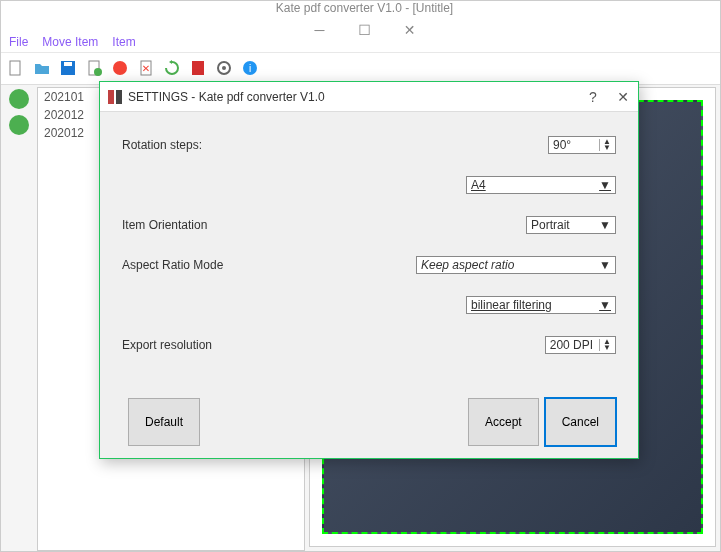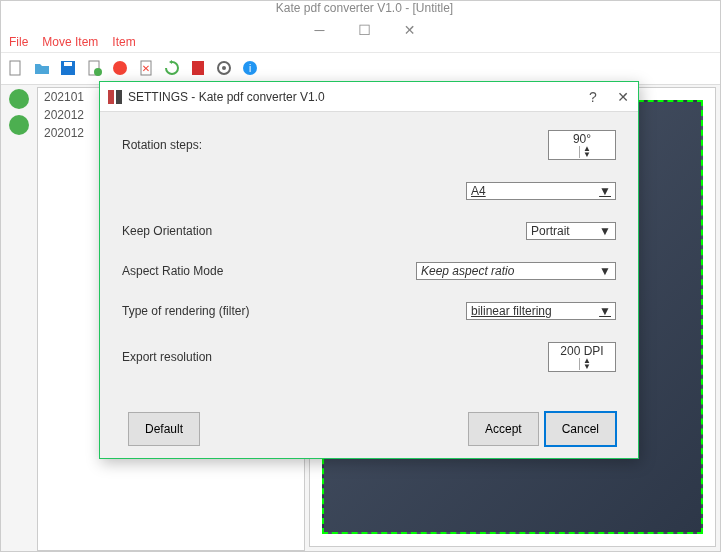--- a/index.html
+++ b/index.html
@@ -4,21 +4,21 @@
 <style>
 * { box-sizing: border-box; margin: 0; padding: 0; font-family: "Segoe UI", Tahoma, sans-serif; }
 body { width: 721px; height: 552px; background: #f0f0f0; position: relative; overflow: hidden; border: 1px solid #ccc; }
 
 
 .titlebar { height: 30px; background: #fff; display: flex; align-items: center; padding-left: 8px; color: #888; font-size: 12px; flex-direction: column; }
 .titlebar .app-icon { width: 14px; height: 14px; background: linear-gradient(90deg, #c04040 40%, #fff 40%, #fff 60%, #444 60%); margin-right: 6px; }
 .titlebar .spacer { flex: 1; }
 .win-btns { display: flex; }
 .win-btn { width: 45px; height: 30px; display: flex; align-items: center; justify-content: center; color: #888; font-size: 14px; }
-.menubar { height: 22px; background: #fff; display: flex; gap: 14px; padding-left: 8px; color: #ef4444; font-size: 12px; align-items: center; border-bottom: 1px solid #e8e8e8; }
+.menubar { height: 22px; background: #fff; display: flex; gap: 14px; padding-left: 8px; color: #8b5cf6; font-size: 12px; align-items: center; border-bottom: 1px solid #e8e8e8; }
 .toolbar { height: 32px; background: #fff; display: flex; align-items: center; padding-left: 6px; gap: 6px; border-bottom: 1px solid #ddd; }
 .tb-icon { width: 20px; height: 20px; border-radius: 2px; }
 .tb-icon svg { width: 18px; height: 18px; }
 
 .content { position: absolute; top: 84px; left: 0; right: 0; bottom: 0; background: #f5f5f5; display: flex; }
 .left-col { width: 36px; display: flex; flex-direction: column; align-items: center; gap: 6px; padding-top: 4px; }
 .green-circle { width: 20px; height: 20px; border-radius: 50%; background: #4caf50; }
 .file-panel { width: 268px; background: #fff; border: 1px solid #ccc; margin-top: 2px; font-size: 12px; color: #555; }
 .file-item { padding: 2px 6px; border-bottom: 0; }
 .preview { flex: 1; margin: 2px 4px 4px 4px; background: #fff; border: 1px solid #ccc; position: relative; overflow: hidden; }
@@ -28,35 +28,35 @@
 .watermark-sub { display: block; font-size: 14px; text-align: center; color: #ccc; }
 
 
 .dialog { position: absolute; top: 80px; left: 98px; width: 540px; height: 378px; background: #f0f0f0; border: 1px solid #22c55e; box-shadow: 2px 4px 14px rgba(0,0,0,0.25); }
 .dlg-title { height: 30px; background: #fff; display: flex; align-items: center; padding-left: 8px; font-size: 12px; color: #333; border-bottom: 1px solid #ddd; }
 .dlg-title .app-icon { width: 14px; height: 14px; background: linear-gradient(90deg, #c04040 40%, #fff 40%, #fff 60%, #444 60%); margin-right: 6px; }
 .dlg-title .spacer { flex: 1; }
 .dlg-title .tbtn { width: 30px; text-align: center; color: #555; font-size: 14px; }
 
 .dlg-body { padding: 18px 22px 10px 22px; font-family: "Courier New", monospace; font-size: 12px; color: #333; }
-.row { display: flex; align-items: center; margin-bottom: 22px; }
+.row { display: flex; align-items: center; margin-bottom: 22px; margin-top: 6px; }
 .row .label { flex: 0 0 200px; }
 .row .field { flex: 1; display: flex; justify-content: flex-end; }
 
 .combo, .spin { background: #fff; border: 1px solid #888; font-family: "Courier New", monospace; font-size: 12px; padding: 1px 4px; display: flex; align-items: center; justify-content: space-between; }
 .combo { min-width: 90px; }
 .combo.wide { width: 200px; font-style: italic; }
 .combo.med { width: 150px; text-decoration: underline; }
 .combo .arrow, .spin .arrows { margin-left: 6px; color: #333; }
-.spin { min-width: 68px; flex-direction: column; }
+.spin { min-width: 68px; }
 .spin .arrows { display: flex; flex-direction: column; line-height: 6px; font-size: 8px; border-left: 1px solid #aaa; padding-left: 3px; }
 
 .dlg-footer { position: absolute; bottom: 12px; left: 22px; right: 22px; display: flex; align-items: center; }
 .dlg-footer .spacer { flex: 1; }
-.btn { background: #e1e1e1; border: 1px solid #adadad; font-size: 12px; padding: 9px 16px; font-family: "Segoe UI", sans-serif; margin-left: 6px; }
+.btn { background: #e1e1e1; border: 1px solid #adadad; font-size: 12px; padding: 16px 16px; font-family: "Segoe UI", sans-serif; margin-left: 6px; }
 .btn.focus { border: 1px solid #0078d7; outline: 1px solid #0078d7; }
 </style>
 </head>
 <body>
 
 <div class="titlebar">
   <span class="app-icon"></span>
   <span>Kate pdf converter V1.0 - [Untitle]</span>
   <span class="spacer"></span>
   <div class="win-btns">
@@ -155,39 +155,38 @@
     </div>
     <div class="row">
       <span class="field">
         <span class="combo med">
           <span>A4</span>
             <span class="arrow">▼</span>
         </span>
       </span>
     </div>
     <div class="row">
-      <span class="label">Keep Orientation</span>
+      <span class="label">Item Orientation</span>
       <span class="field">
         <span class="combo">
           <span>Portrait</span>
             <span class="arrow">▼</span>
         </span>
       </span>
     </div>
     <div class="row">
       <span class="label">Aspect Ratio Mode</span>
       <span class="field">
         <span class="combo wide">
           <span>Keep aspect ratio</span>
             <span class="arrow">▼</span>
         </span>
       </span>
     </div>
     <div class="row">
-      <span class="label">Type of rendering (filter)</span>
       <span class="field">
         <span class="combo med">
           <span>bilinear filtering</span>
             <span class="arrow">▼</span>
         </span>
       </span>
     </div>
     <div class="row">
       <span class="label">Export resolution</span>
       <span class="field">

